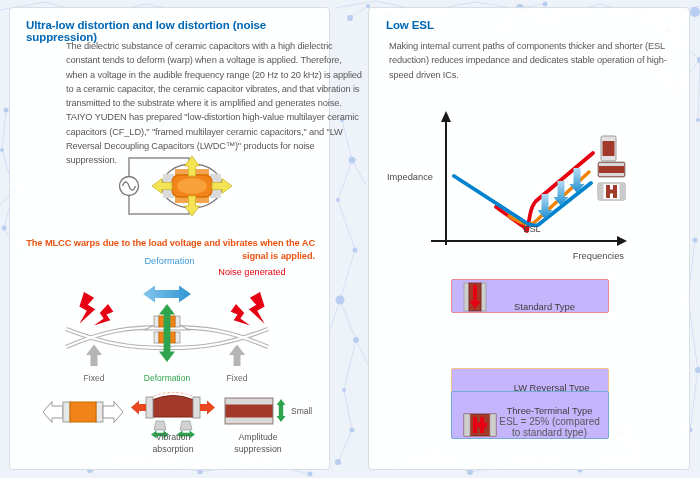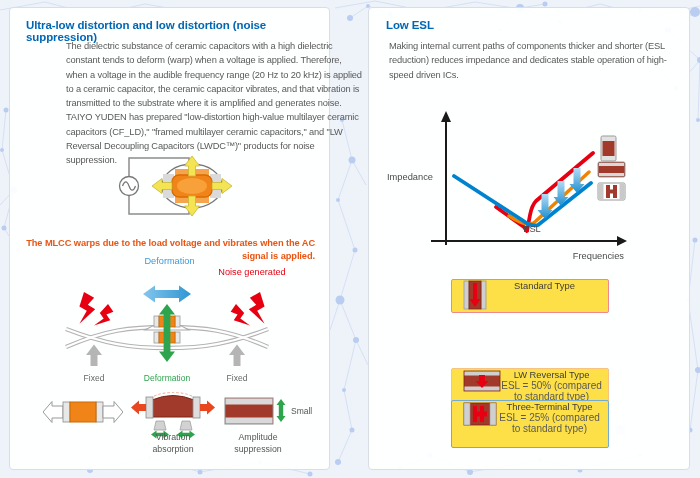--- a/index.html
+++ b/index.html
@@ -23,22 +23,22 @@
     font-size:9.3px;line-height:14.3px;color:#595959;letter-spacing:-0.15px;
   }
   .caption{
     text-align:right;color:#ea5514;font-weight:bold;font-size:9.3px;line-height:12.5px;
     letter-spacing:-0.1px;
   }
   .lbl-blue{color:#3f9ad8;font-size:9.2px;text-align:center;}
   .lbl-red{color:#e60012;font-size:9.2px;text-align:center;}
   .mlabel{font-size:8.8px;line-height:11.5px;color:#555;text-align:center;}
   .legend-box{
-    position:absolute;left:82px;width:158px;background:#fde047;border-radius:2px;
-    display:flex;align-items:flex-start;box-sizing:border-box;
+    position:absolute;left:82px;width:158px;background:#c4b5fd;border-radius:2px;
+    display:flex;align-items:flex-end;box-sizing:border-box;
   }
   .legend-icon{flex:none;margin-left:11px;display:flex;align-items:center;}
   .legend-text{flex:1;text-align:center;padding-right:6px;}
   .legend-title{font-size:9.4px;color:#3d3d3d;line-height:11px;}
   .legend-sub{font-size:10px;color:#595959;line-height:10.5px;margin-top:1px;}
   svg text{font-family:"Liberation Sans", sans-serif;}
 </style>
 </head>
 <body>
 
@@ -297,21 +297,21 @@
         <rect x="1.5" y="17.5" width="35" height="4" fill="#cfcfcf"></rect>
         <path d="M16,6 L22,6 L22,12 L25.5,12 L19,19 L12.5,12 L16,12 Z" fill="#e60012"></path>
       </svg>
     </div>
     <div class="legend-text">
       <div class="legend-title">LW Reversal Type</div>
       <div class="legend-sub">ESL = 50% (compared to standard type)</div>
     </div>
   </div>
 
-  <div class="legend-box" style="top:383px;height:48px;border:1.5px solid #74abd4;margin-top:9px;">
+  <div class="legend-box" style="top:383px;height:48px;border:1.5px solid #74abd4;">
     <div class="legend-icon">
       <svg width="34" height="26" viewBox="0 0 34 26">
         <rect x="1" y="2" width="32" height="22" fill="#a23a2b" stroke="#7a2417" stroke-width="0.8"></rect>
         <rect x="1" y="2" width="6" height="22" fill="#cfcfcf" stroke="#999" stroke-width="0.6"></rect>
         <rect x="27" y="2" width="6" height="22" fill="#cfcfcf" stroke="#999" stroke-width="0.6"></rect>
         <rect x="10" y="5" width="4" height="16" fill="#e60012"></rect>
         <rect x="17" y="5" width="4" height="16" fill="#e60012"></rect>
         <rect x="10" y="10.5" width="14" height="5" fill="#e60012"></rect>
       </svg>
     </div>

